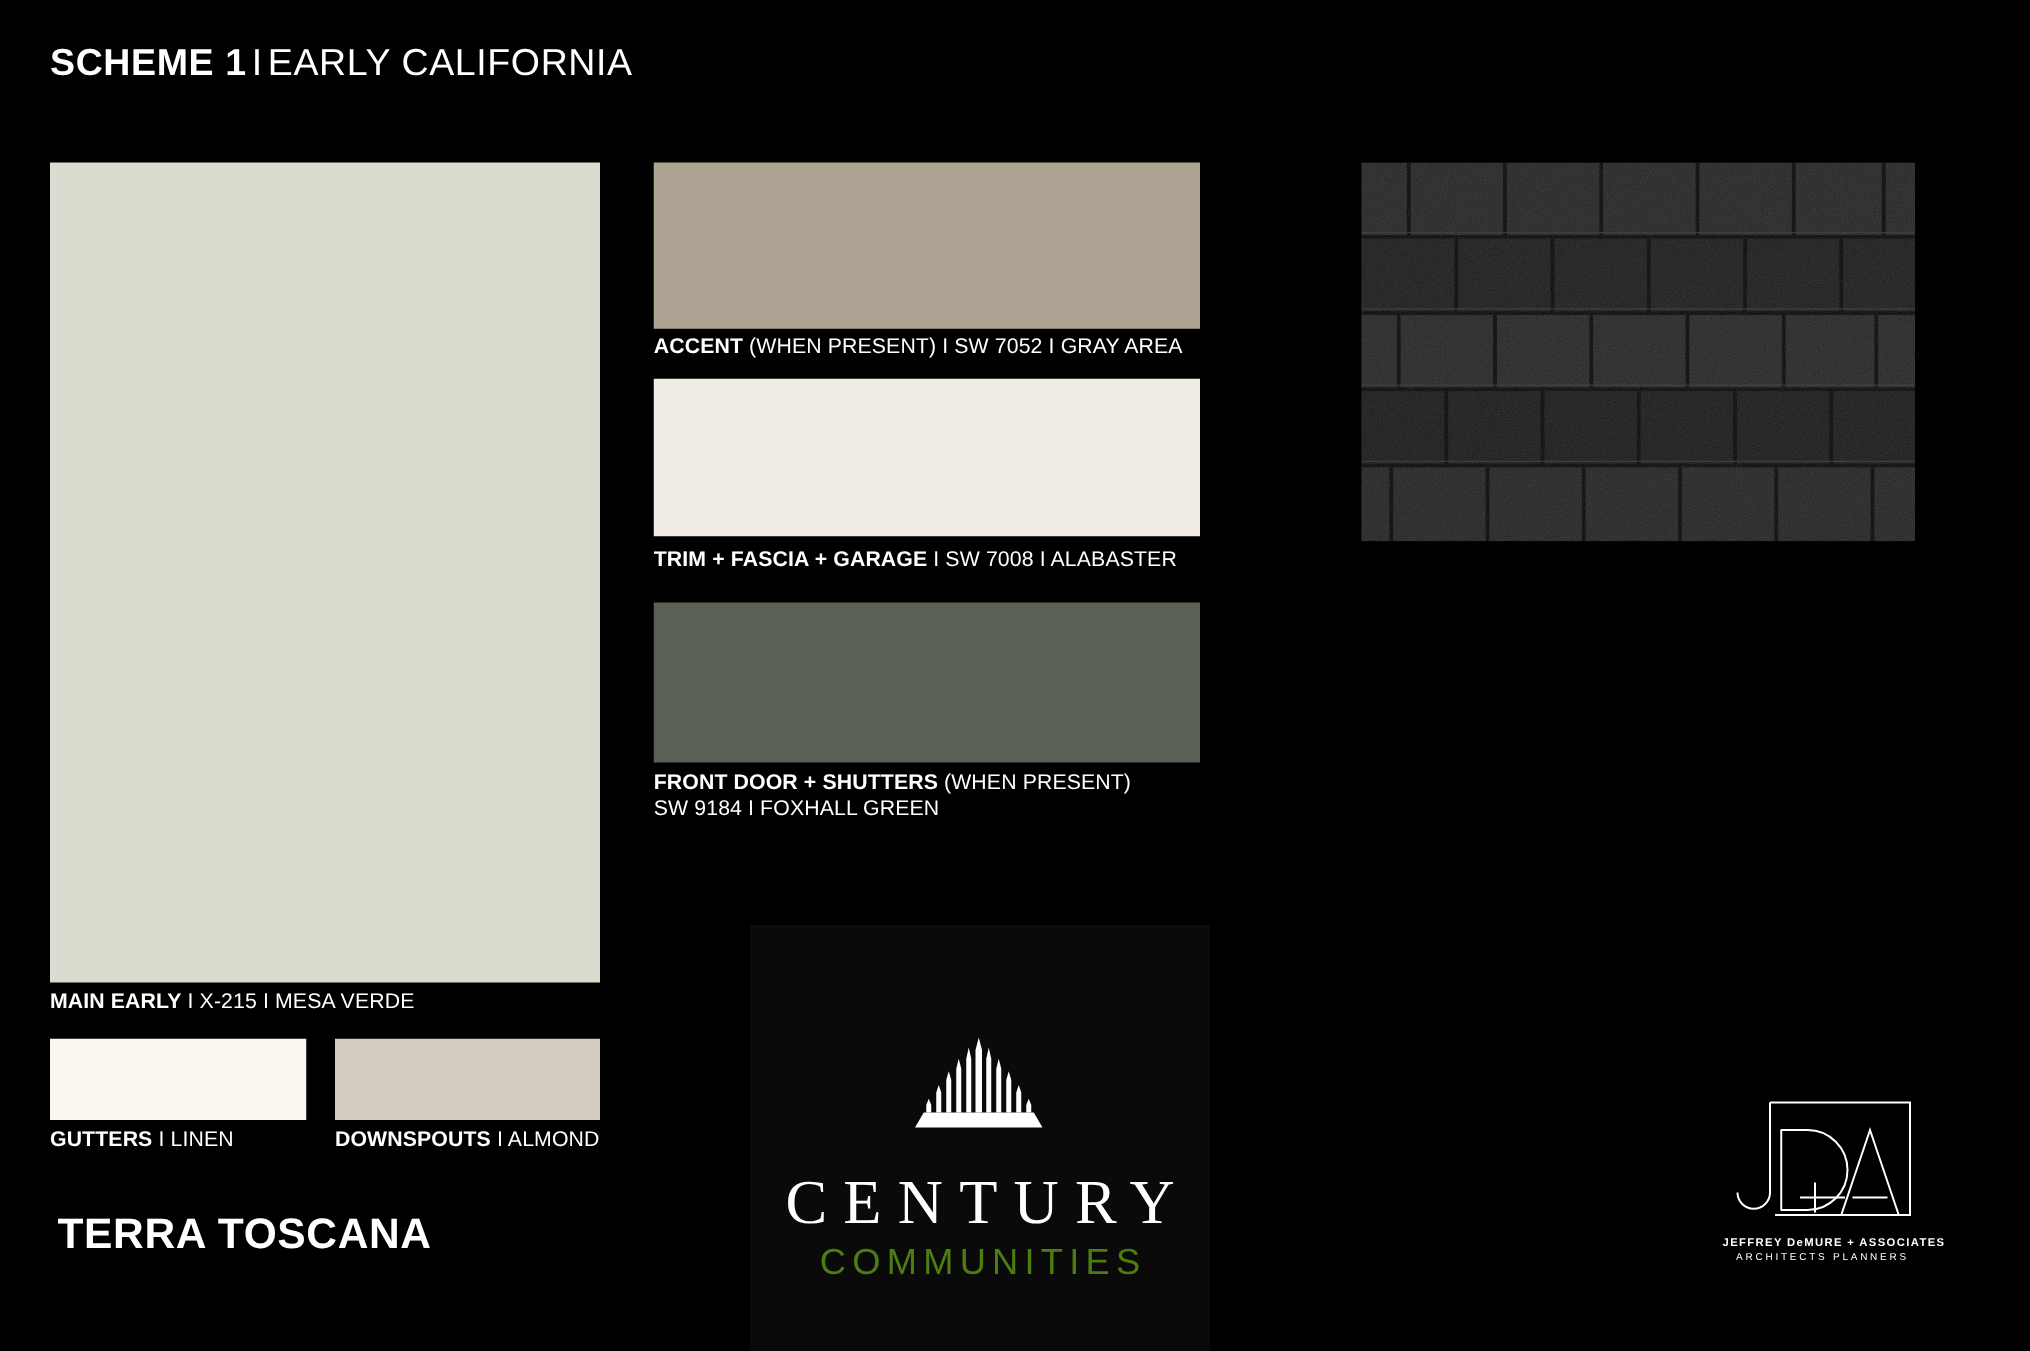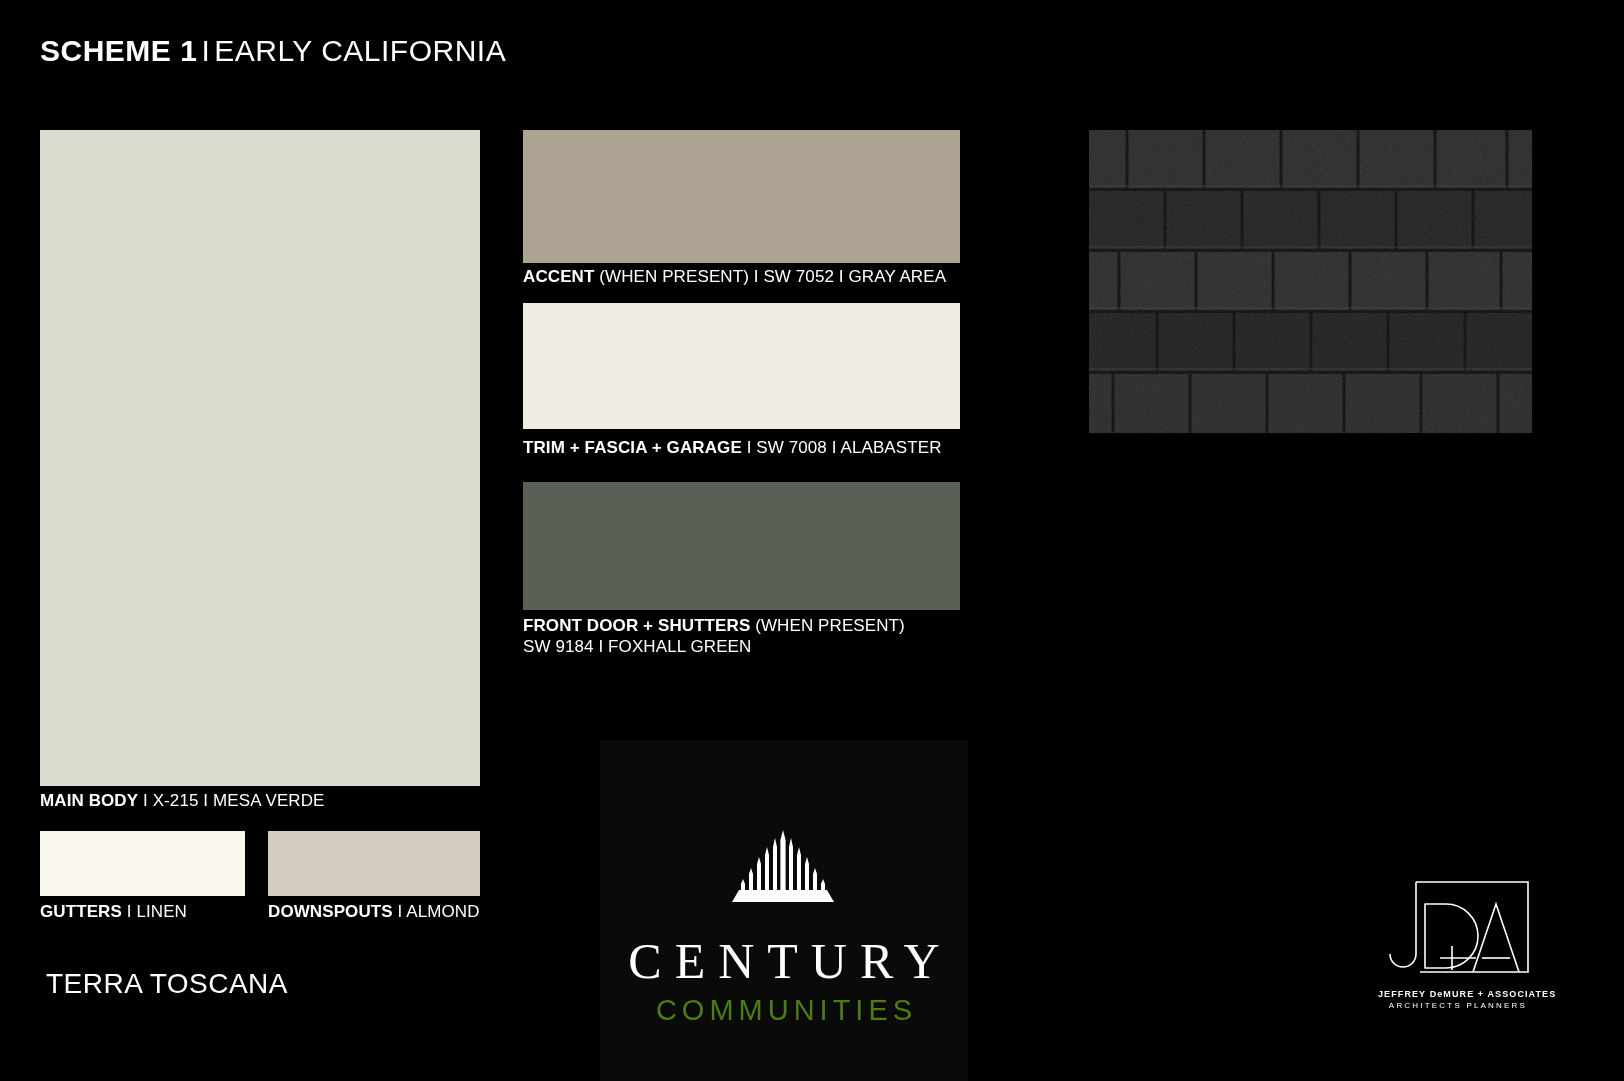--- a/index.html
+++ b/index.html
@@ -66,22 +66,22 @@
     width: 212px;
     height: 65px;
   }
   .downspouts-label { position: absolute; left: 268px; top: 901px; }
 
   
   .community-name {
     position: absolute;
     left: 46px;
     top: 968px;
-    font-size: 28px;
-    font-weight: normal;
+    font-size: 34px;
+    font-weight: bold;
     letter-spacing: 0.5px;
   }
 
   
   .accent-swatch {
     position: absolute;
     left: 523px;
     top: 130px;
     width: 437px;
     height: 133px;
@@ -183,21 +183,21 @@
 <body>
 
 <div class="board">
 
   <div class="title">
     <span class="strong">SCHEME 1</span><span class="sep">I</span><span class="light">EARLY CALIFORNIA</span>
   </div>
 
   <div class="main-body-swatch" style="background:#dadcd0"></div>
   <div class="label main-body-label">
-    <span class="b">MAIN BODY</span><span class="n"> I X-215 I MESA VERDE</span>
+    <span class="b">MAIN EARLY</span><span class="n"> I X-215 I MESA VERDE</span>
   </div>
 
   <div class="gutters-swatch" style="background:#f8f6ee"></div>
   <div class="label gutters-label">
     <span class="b">GUTTERS</span><span class="n"> I LINEN</span>
   </div>
 
   <div class="downspouts-swatch" style="background:#d4ccc0"></div>
   <div class="label downspouts-label">
     <span class="b">DOWNSPOUTS</span><span class="n"> I ALMOND</span>

